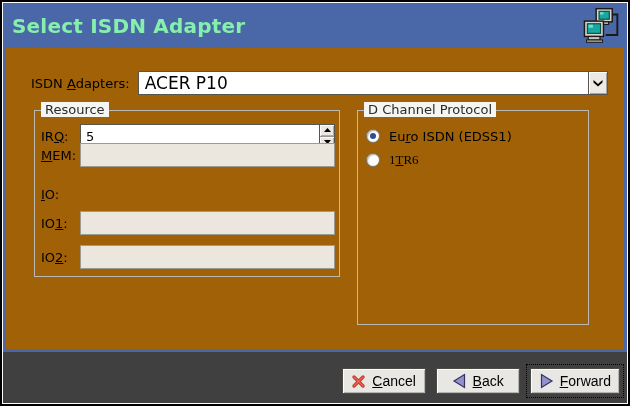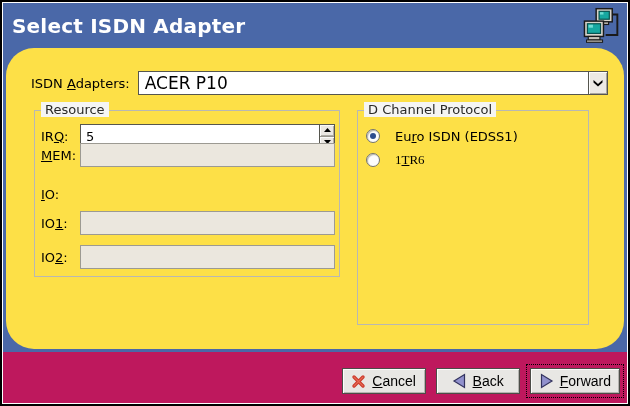--- a/index.html
+++ b/index.html
@@ -8,25 +8,25 @@
     position:relative;width:630px;height:406px;
     border:2px solid #000;background:#fff;padding:1px;
   }
   .frame{height:100%;display:flex;flex-direction:column;}
   
   .header{
     height:45px;background:#4a68a8;flex:0 0 45px;
     display:flex;align-items:center;justify-content:space-between;
     padding:0 6px 0 9px;
   }
-  .title{color:#ffffff;font-size:20px;font-weight:bold;letter-spacing:0.2px;}
+  .title{color:#86efac;font-size:20px;font-weight:bold;letter-spacing:0.2px;}
   .hdr-icon{width:38px;height:37px;}
   
   .body-frame{flex:1;background:#4a68a8;padding:0 3px 3px 3px;}
-  .panel{position:relative;height:100%;background:#fde047;font-size:13px;color:#000;border-radius:28px;}
+  .panel{position:relative;height:100%;background:#a16207;font-size:13px;color:#000;}
   u{text-decoration:underline;}
   
   .adapter-row{position:absolute;top:23px;left:25px;right:16px;display:flex;align-items:center;}
   .adapter-row .lbl{margin-right:8px;white-space:nowrap;}
   .combo{flex:1;height:24px;display:flex;background:#fff;border:1px solid #56564e;}
   .combo-text{flex:1;display:flex;align-items:center;padding:0 6px;font-size:17px;overflow:hidden;white-space:nowrap;}
   .combo-btn{width:19px;background:#ece9e4;border-left:1px solid #56564e;
     box-shadow:inset 1px 1px 0 #fdfdfc, inset -1px -1px 0 #a8a59e;
     display:flex;align-items:center;justify-content:center;}
   
@@ -44,23 +44,23 @@
   .spinbox .entry{border:none;height:22px;}
   .spin-btns{flex:0 0 15px;display:flex;flex-direction:column;border-left:1px solid #56564e;}
   .spin-btn{flex:1;background:#ebe8e3;display:flex;align-items:center;justify-content:center;
     box-shadow:inset 1px 1px 0 #fbfbfa, inset -1px -1px 0 #b0ada6;}
   .spin-btn.up{border-bottom:1px solid #9a978f;}
   
   .radio-row{position:absolute;left:8px;height:16px;display:flex;align-items:center;cursor:default;}
   .radio{width:14px;height:14px;border-radius:50%;background:#fdfdfc;
     border:1px solid #74746c;box-shadow:inset 1px 1px 1px #b9b8b2;position:relative;flex:0 0 14px;}
   .radio.sel::after{content:"";position:absolute;left:3px;top:3px;width:6px;height:6px;border-radius:50%;background:#2d4d8e;}
-  .radio-row .lbl{margin-left:15px;white-space:nowrap;}
+  .radio-row .lbl{margin-left:9px;white-space:nowrap;}
   
-  .footer{flex:0 0 51px;background:#be185d;display:flex;justify-content:flex-end;
+  .footer{flex:0 0 51px;background:#404040;display:flex;justify-content:flex-end;
     align-items:flex-start;padding:16px 7px 0 0;gap:10px;}
   .btn{height:26px;min-width:84px;display:flex;align-items:center;justify-content:center;gap:6px;
     padding:0 8px;background:#e8e7e4;border:1px solid #4d4d48;font-size:14px;color:#000;
     box-shadow:inset 1px 1px 0 #fdfdfc, inset -1px -1px 0 #b5b4b0;cursor:default;white-space:nowrap;}
   .btn.focused{outline:1px dotted #000;outline-offset:3px;padding-left:8px;}
   .btn svg{flex:0 0 auto;}
 </style>
 </head>
 <body>
 

